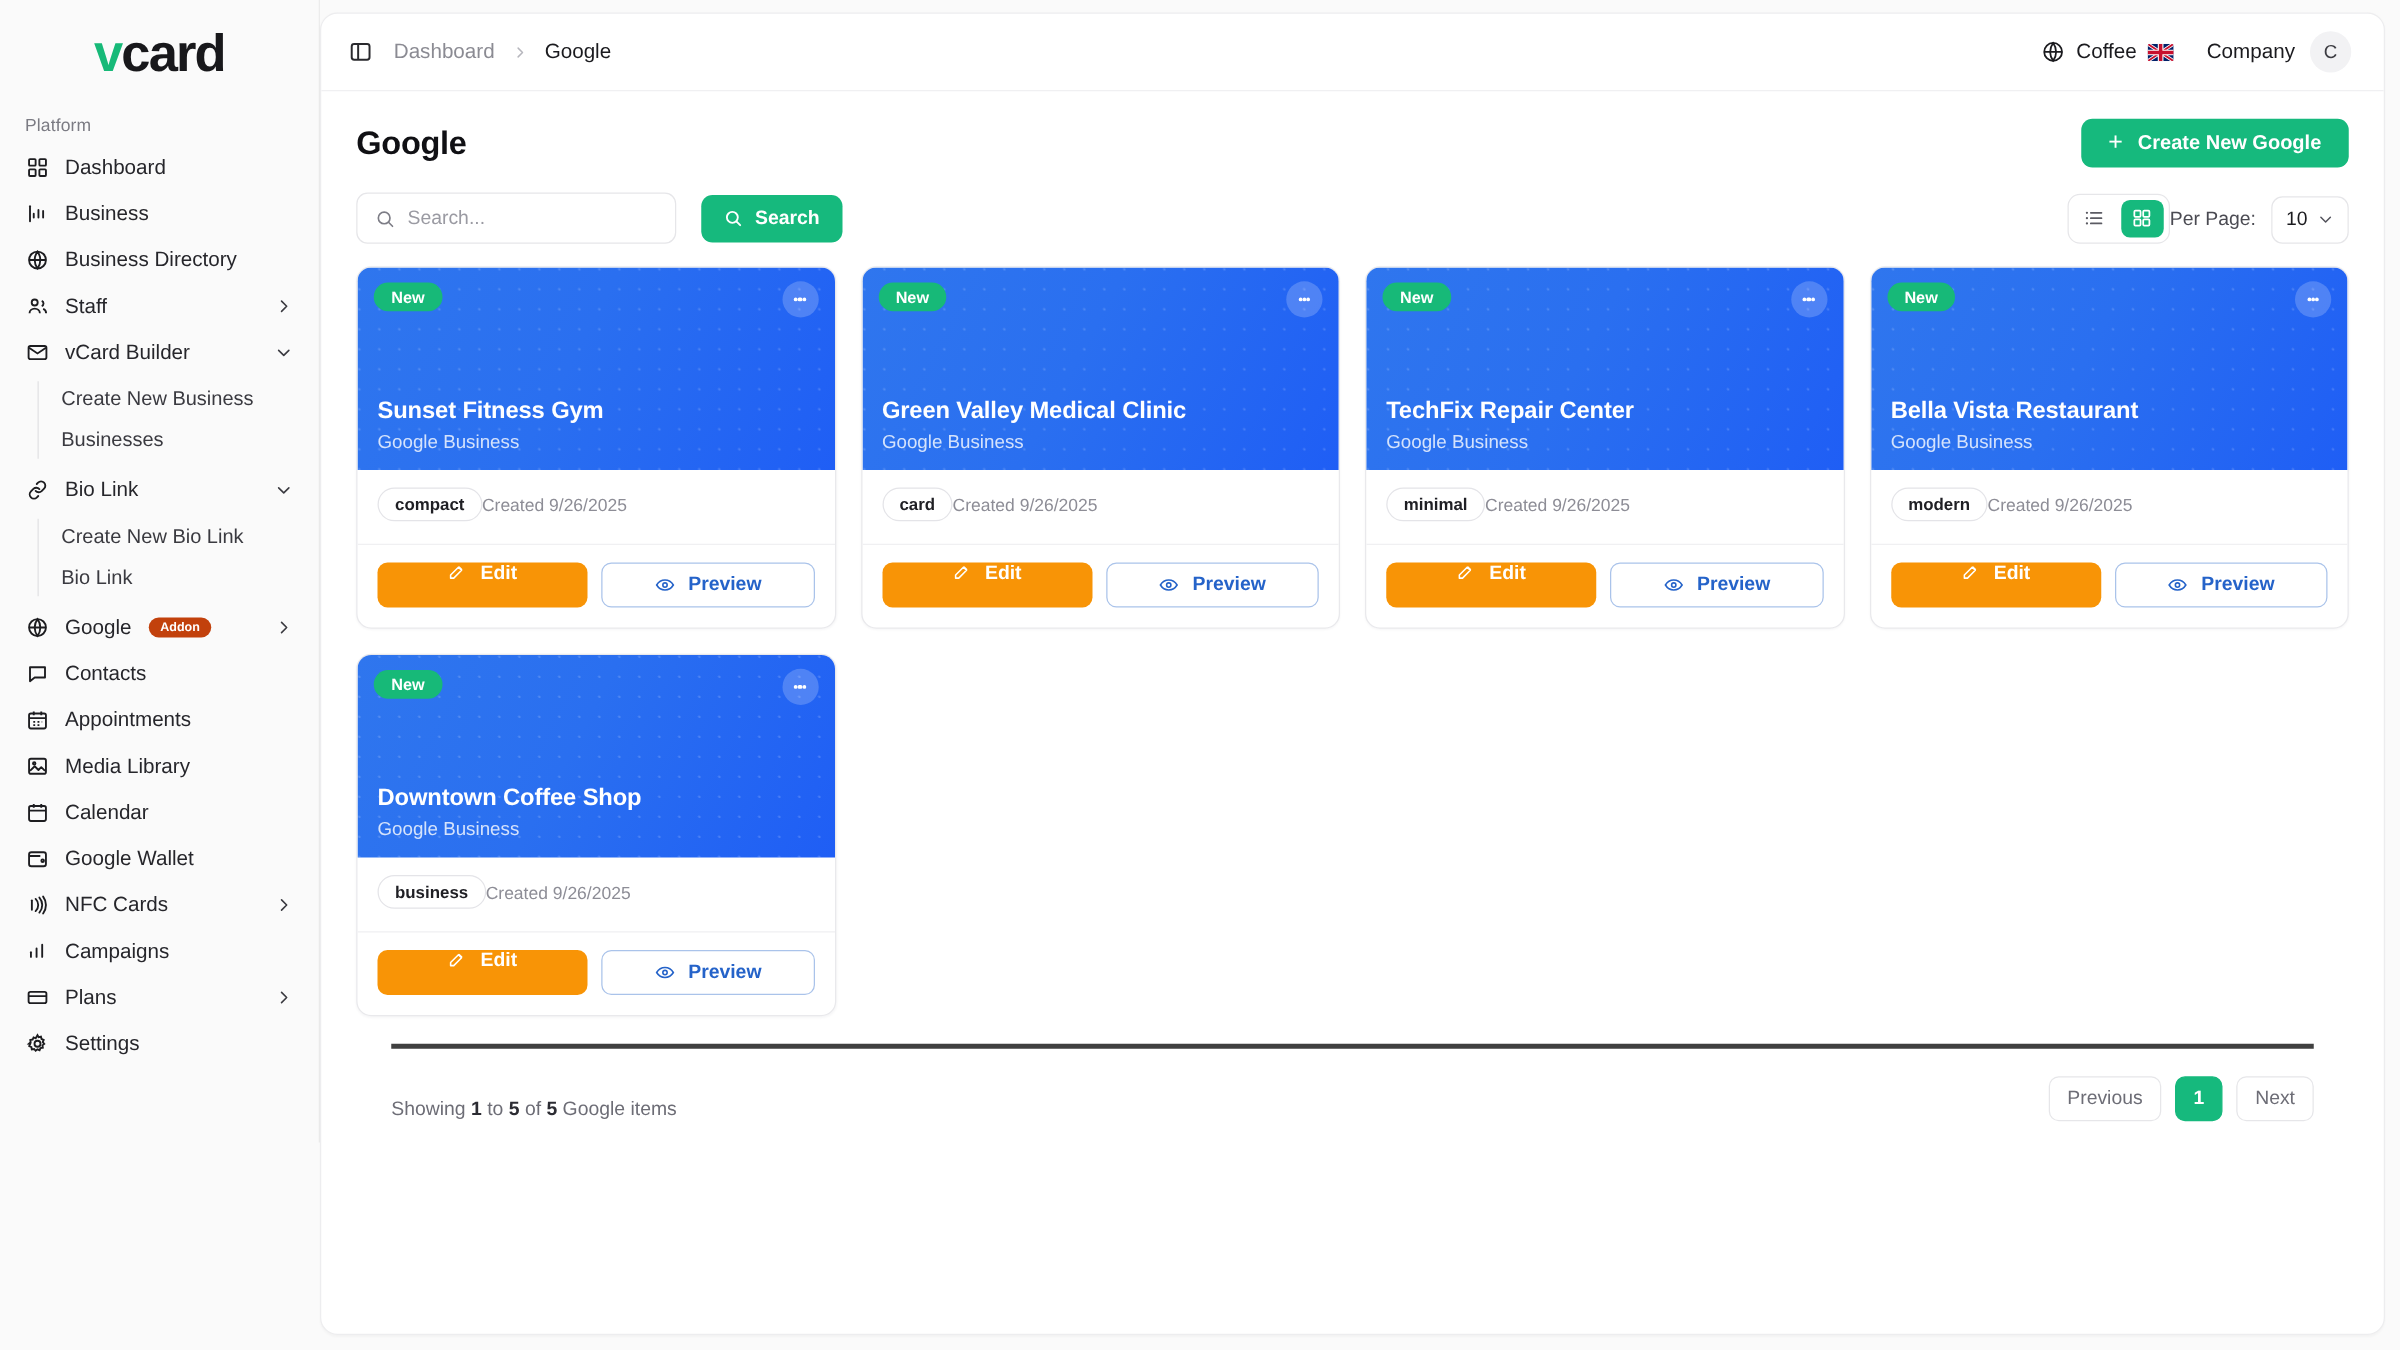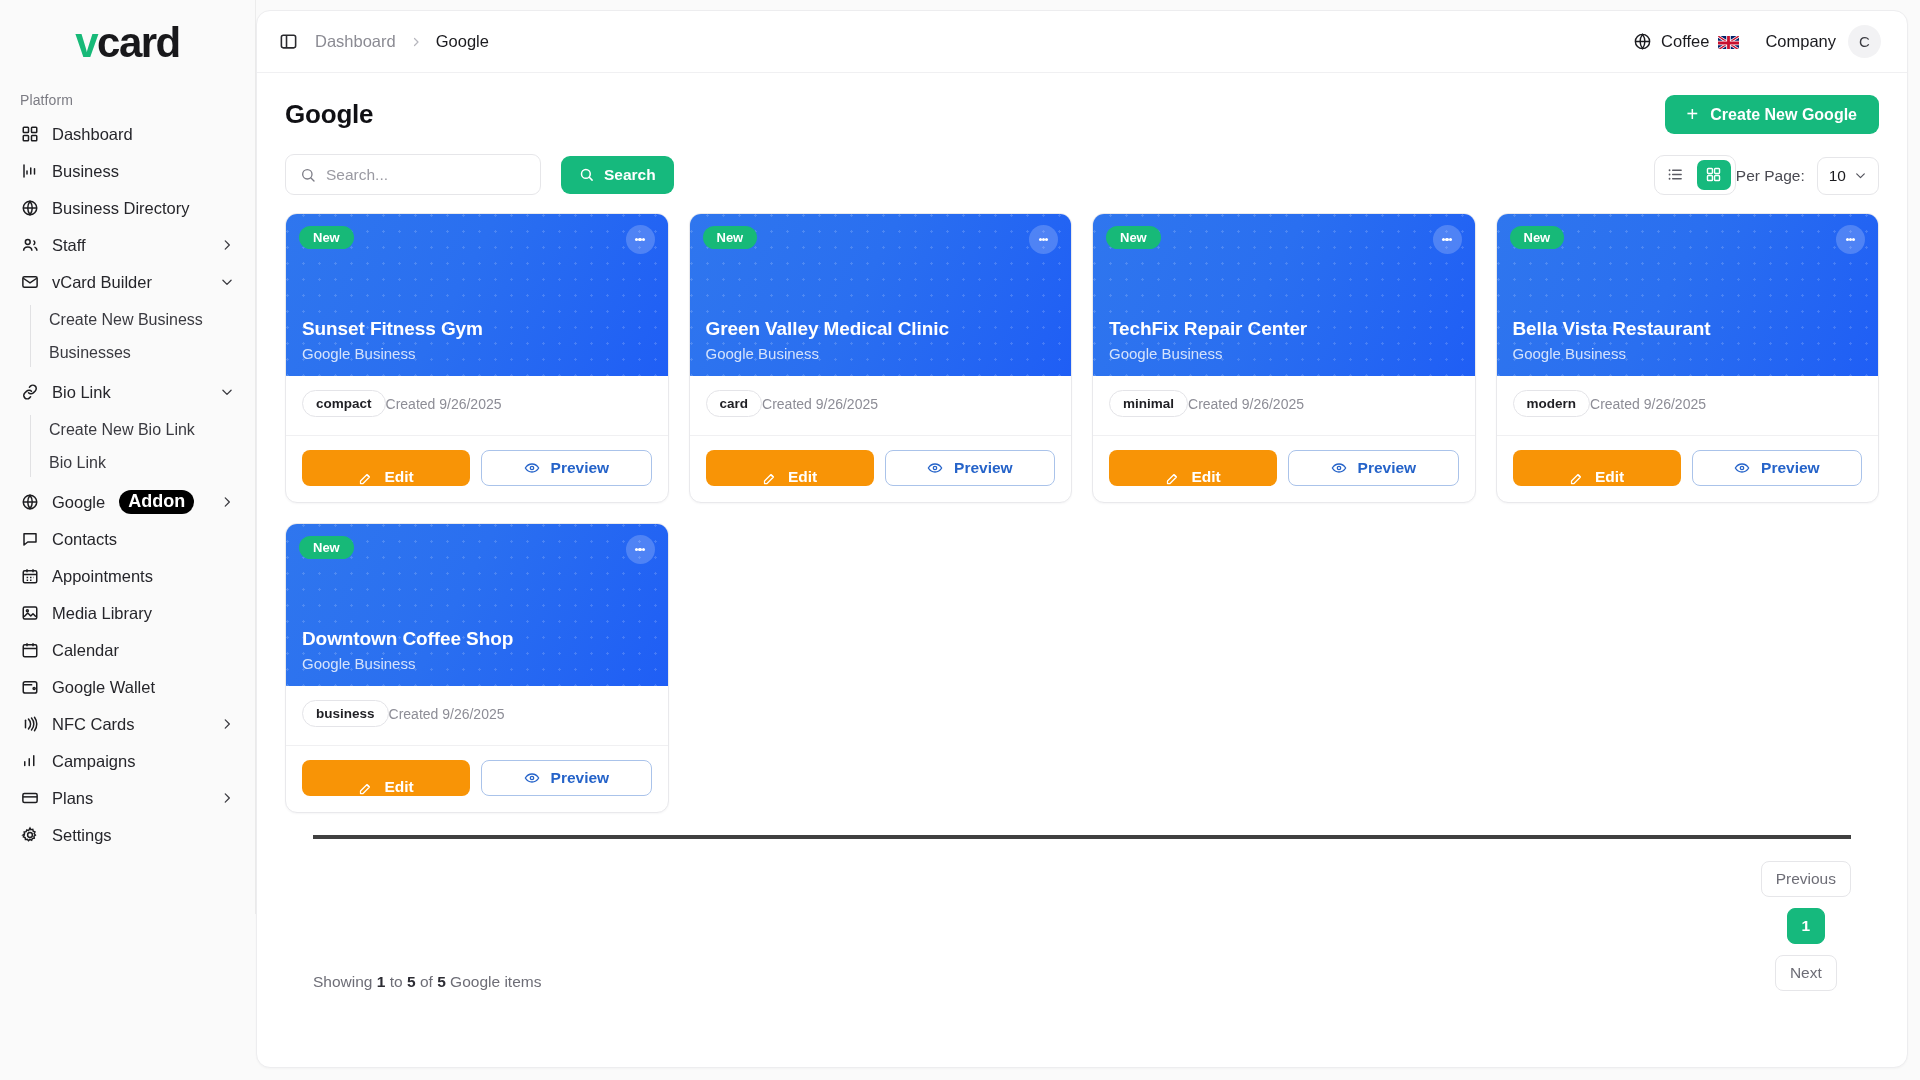--- a/index.html
+++ b/index.html
@@ -30,21 +30,21 @@
   .nav { display:flex; flex-direction:column; gap: 1px; padding: 0 10px; }
   .nav-item {
     display:flex; align-items:center; gap:12px;
     height: 36px; padding: 0 10px; border-radius: 8px;
     color: #26262b; font-size: 16.5px; cursor: default; position:relative;
   }
   .nav-item .ico { width: 20px; height:20px; display:flex; align-items:center; justify-content:center; flex:0 0 20px; color:#1d1d20;}
   .nav-item .lbl { flex:1 1 auto; white-space:nowrap; }
   .nav-item .chev { width:16px; height:16px; color:#3a3a40; display:flex; align-items:center; justify-content:center; }
   .badge-addon {
-    background:#000000; color:#fff; font-size:18px; font-weight:600;
+    background:#c2410c; color:#fff; font-size:10px; font-weight:600;
     border-radius:999px; padding:2.5px 9px; line-height:1.1; margin-left:2px;
   }
   .subnav { position:relative; margin: 2px 0 4px 0; padding-left: 29px; }
   .subnav:before {
     content:""; position:absolute; left:20px; top:2px; bottom:2px; width:1px; background:#e1e1e3;
   }
   .sub-item {
     display:flex; align-items:center; height:33px; padding:0 10px; border-radius:8px;
     font-size:16px; color:#3a3a40; white-space:nowrap; cursor:default;
   }
@@ -147,38 +147,38 @@
     display:flex; align-items:center; justify-content:flex-start;
     padding: 14px 16px 18px 16px; border-bottom:1px solid #f0f0f2;
   }
   .chip {
     border:1px solid #e4e4e8; border-radius:999px; padding: 5px 13px;
     font-size:13.5px; font-weight:600; color:#1f1f24; background:#fff;
   }
   .created { font-size:14px; color:#8d8d96; }
   .card-actions { display:flex; gap:11px; padding: 14px 16px 16px 16px; }
   .btn-edit {
-    flex:1 1 0; display:flex; align-items:flex-end; justify-content:center; gap:11px;
+    flex:1 1 0; display:flex; align-items:flex-start; justify-content:center; gap:11px;
     background:#f89406; color:#fff; border:none; border-radius:8px; height:36px;
     font-size:15.5px; font-weight:600; cursor:pointer;
   }
   .btn-preview {
     flex:1 1 0; display:flex; align-items:center; justify-content:center; gap:11px;
     background:#fff; color:#2563c9; border:1px solid #aac3ea; border-radius:8px; height:36px;
     font-size:15.5px; font-weight:600; cursor:pointer;
   }
 
   
   .footer {
     margin: 22px 28px 0 28px; border-top:4px solid #404040;
     padding: 22px 0 18px 0; display:flex; align-items:flex-end; justify-content:space-between;
   }
   .showing { font-size:15.5px; color:#6d6d76; }
   .showing b { color:#2c2c33; font-weight:700; }
-  .pager { display:flex; align-items:center; gap:11px;flex-direction:column; }
+  .pager { display:flex; align-items:center; gap:11px; }
   .pg {
     min-width:56px; height:36px; border:1px solid #e6e6e9; border-radius:8px;
     display:flex;align-items:center;justify-content:center; font-size:15.5px; color:#6d6d76;
     background:#fff; padding:0 14px; cursor:pointer;
   }
   .pg.num { min-width:38px; padding:0; }
   .pg.active { background:#16b97d; border-color:#16b97d; color:#fff; font-weight:600; }
 </style>
 </head>
 <body>

